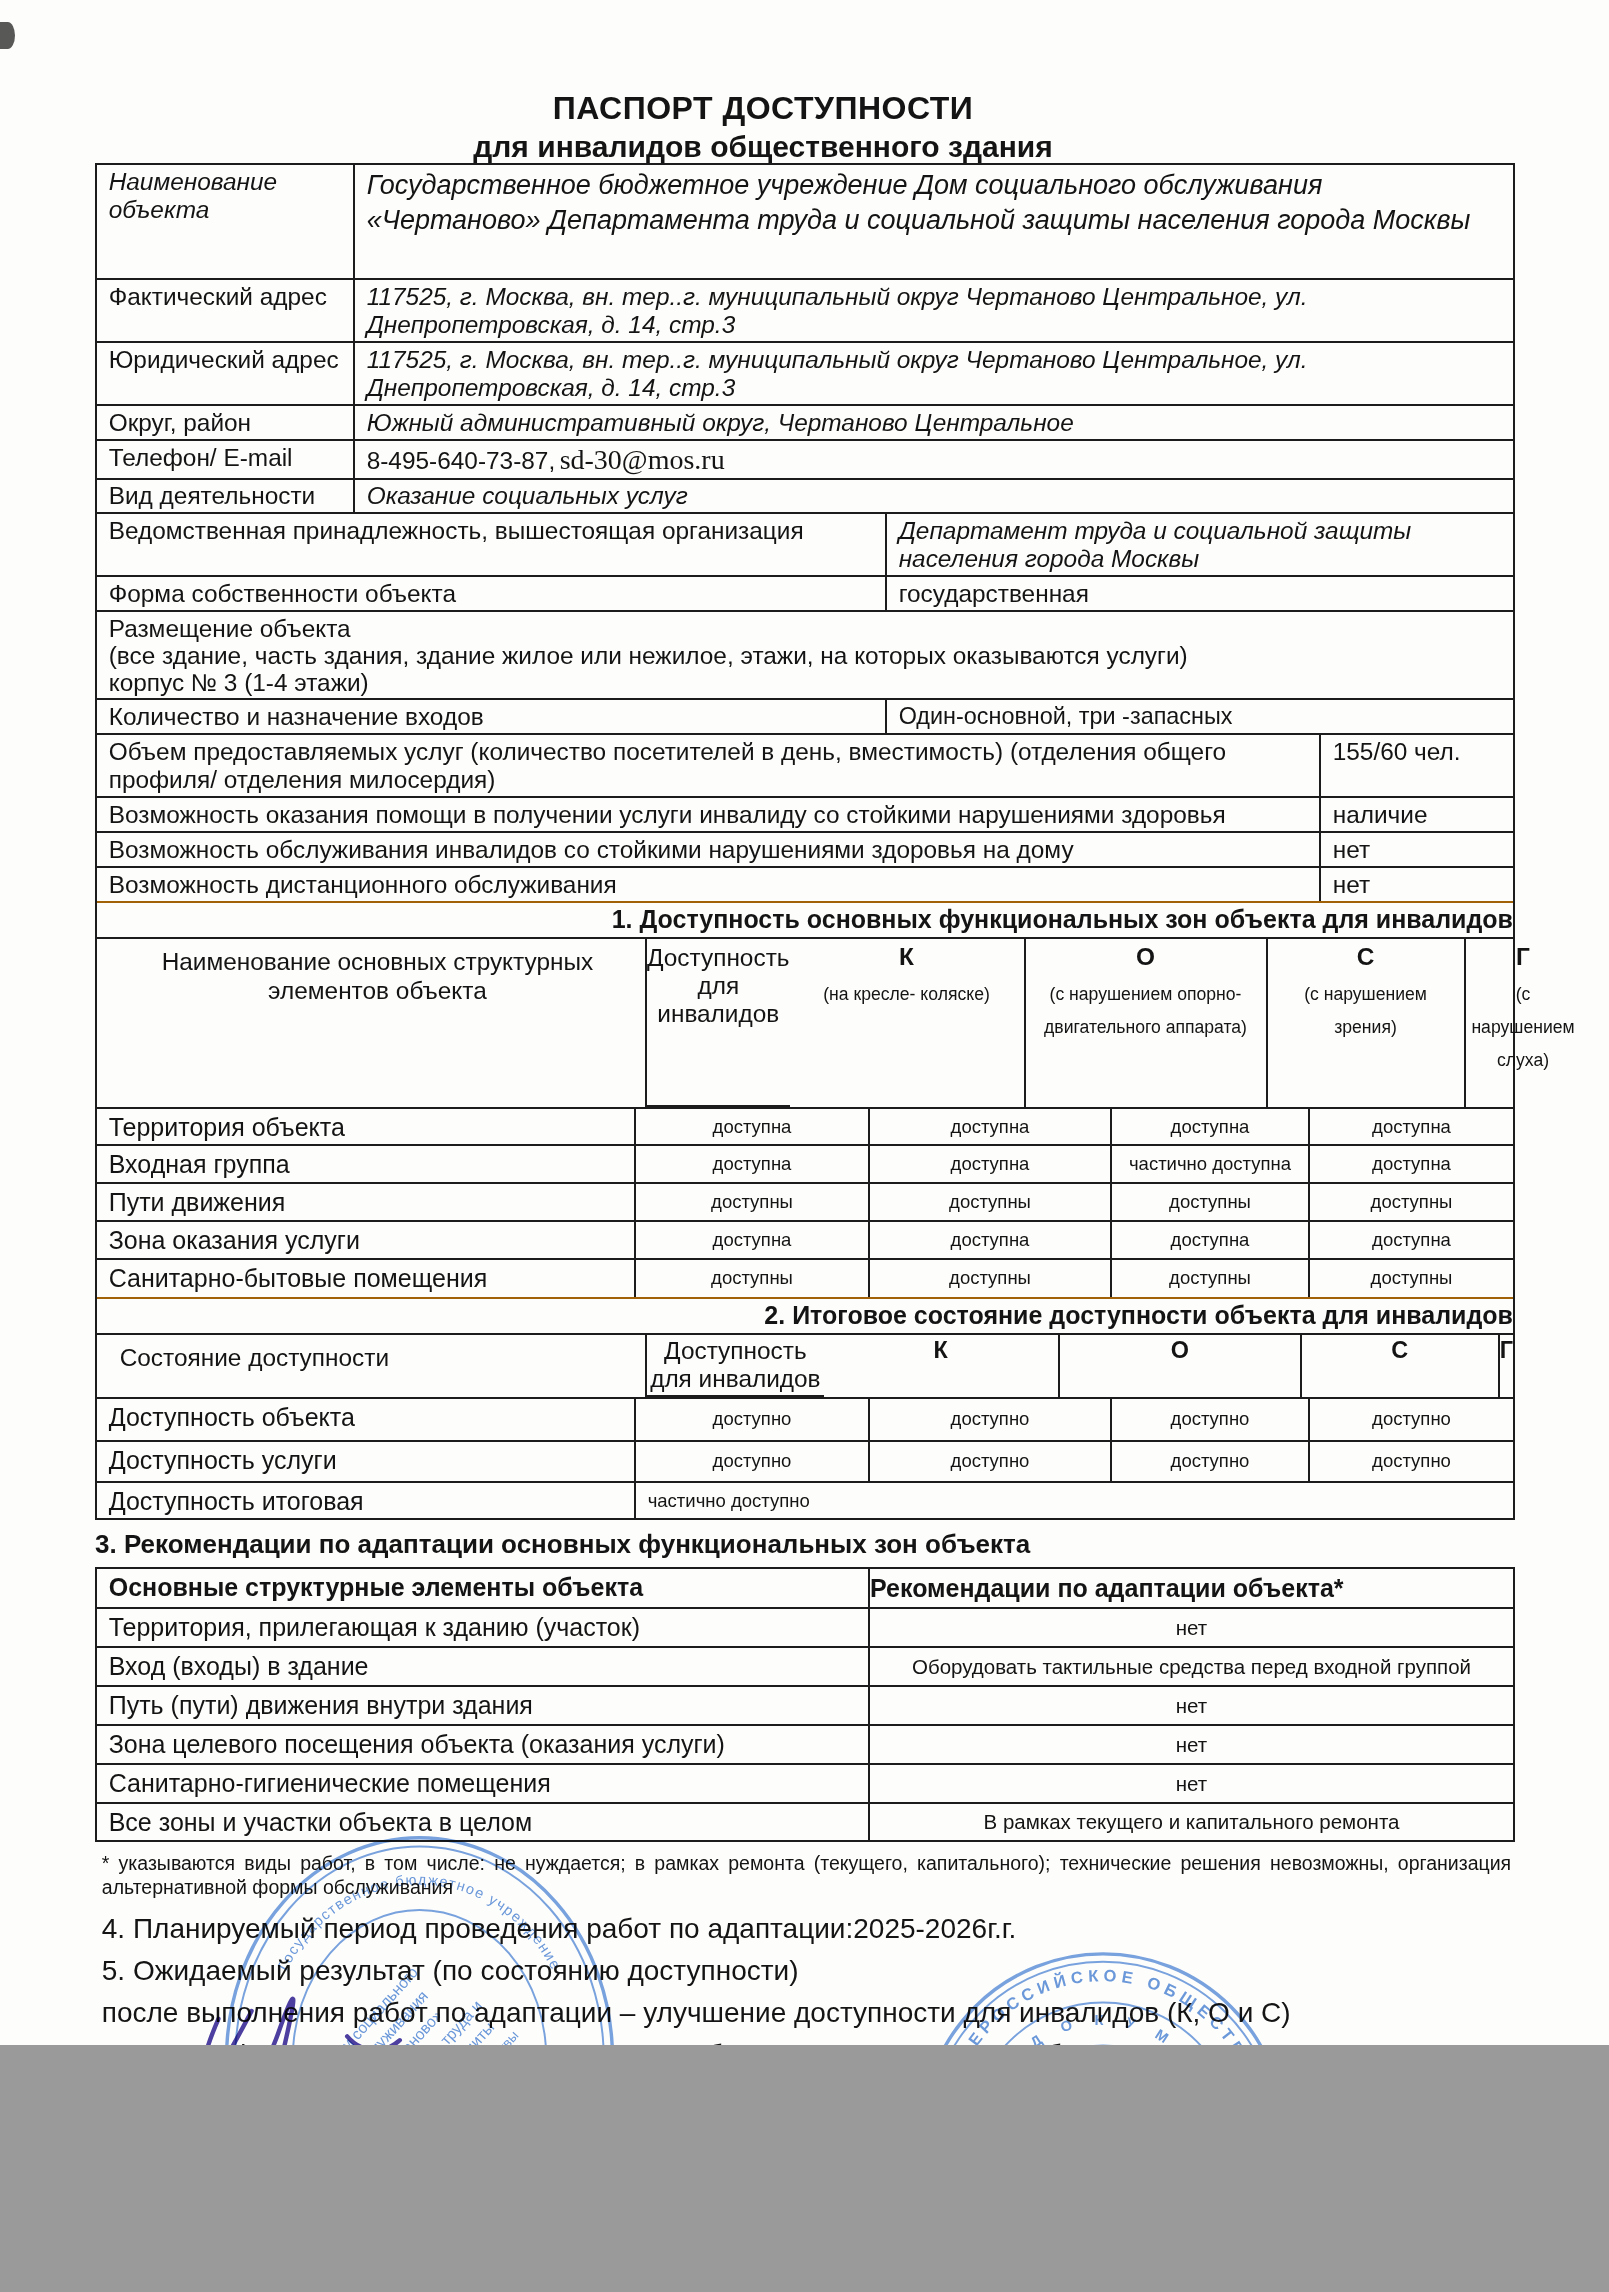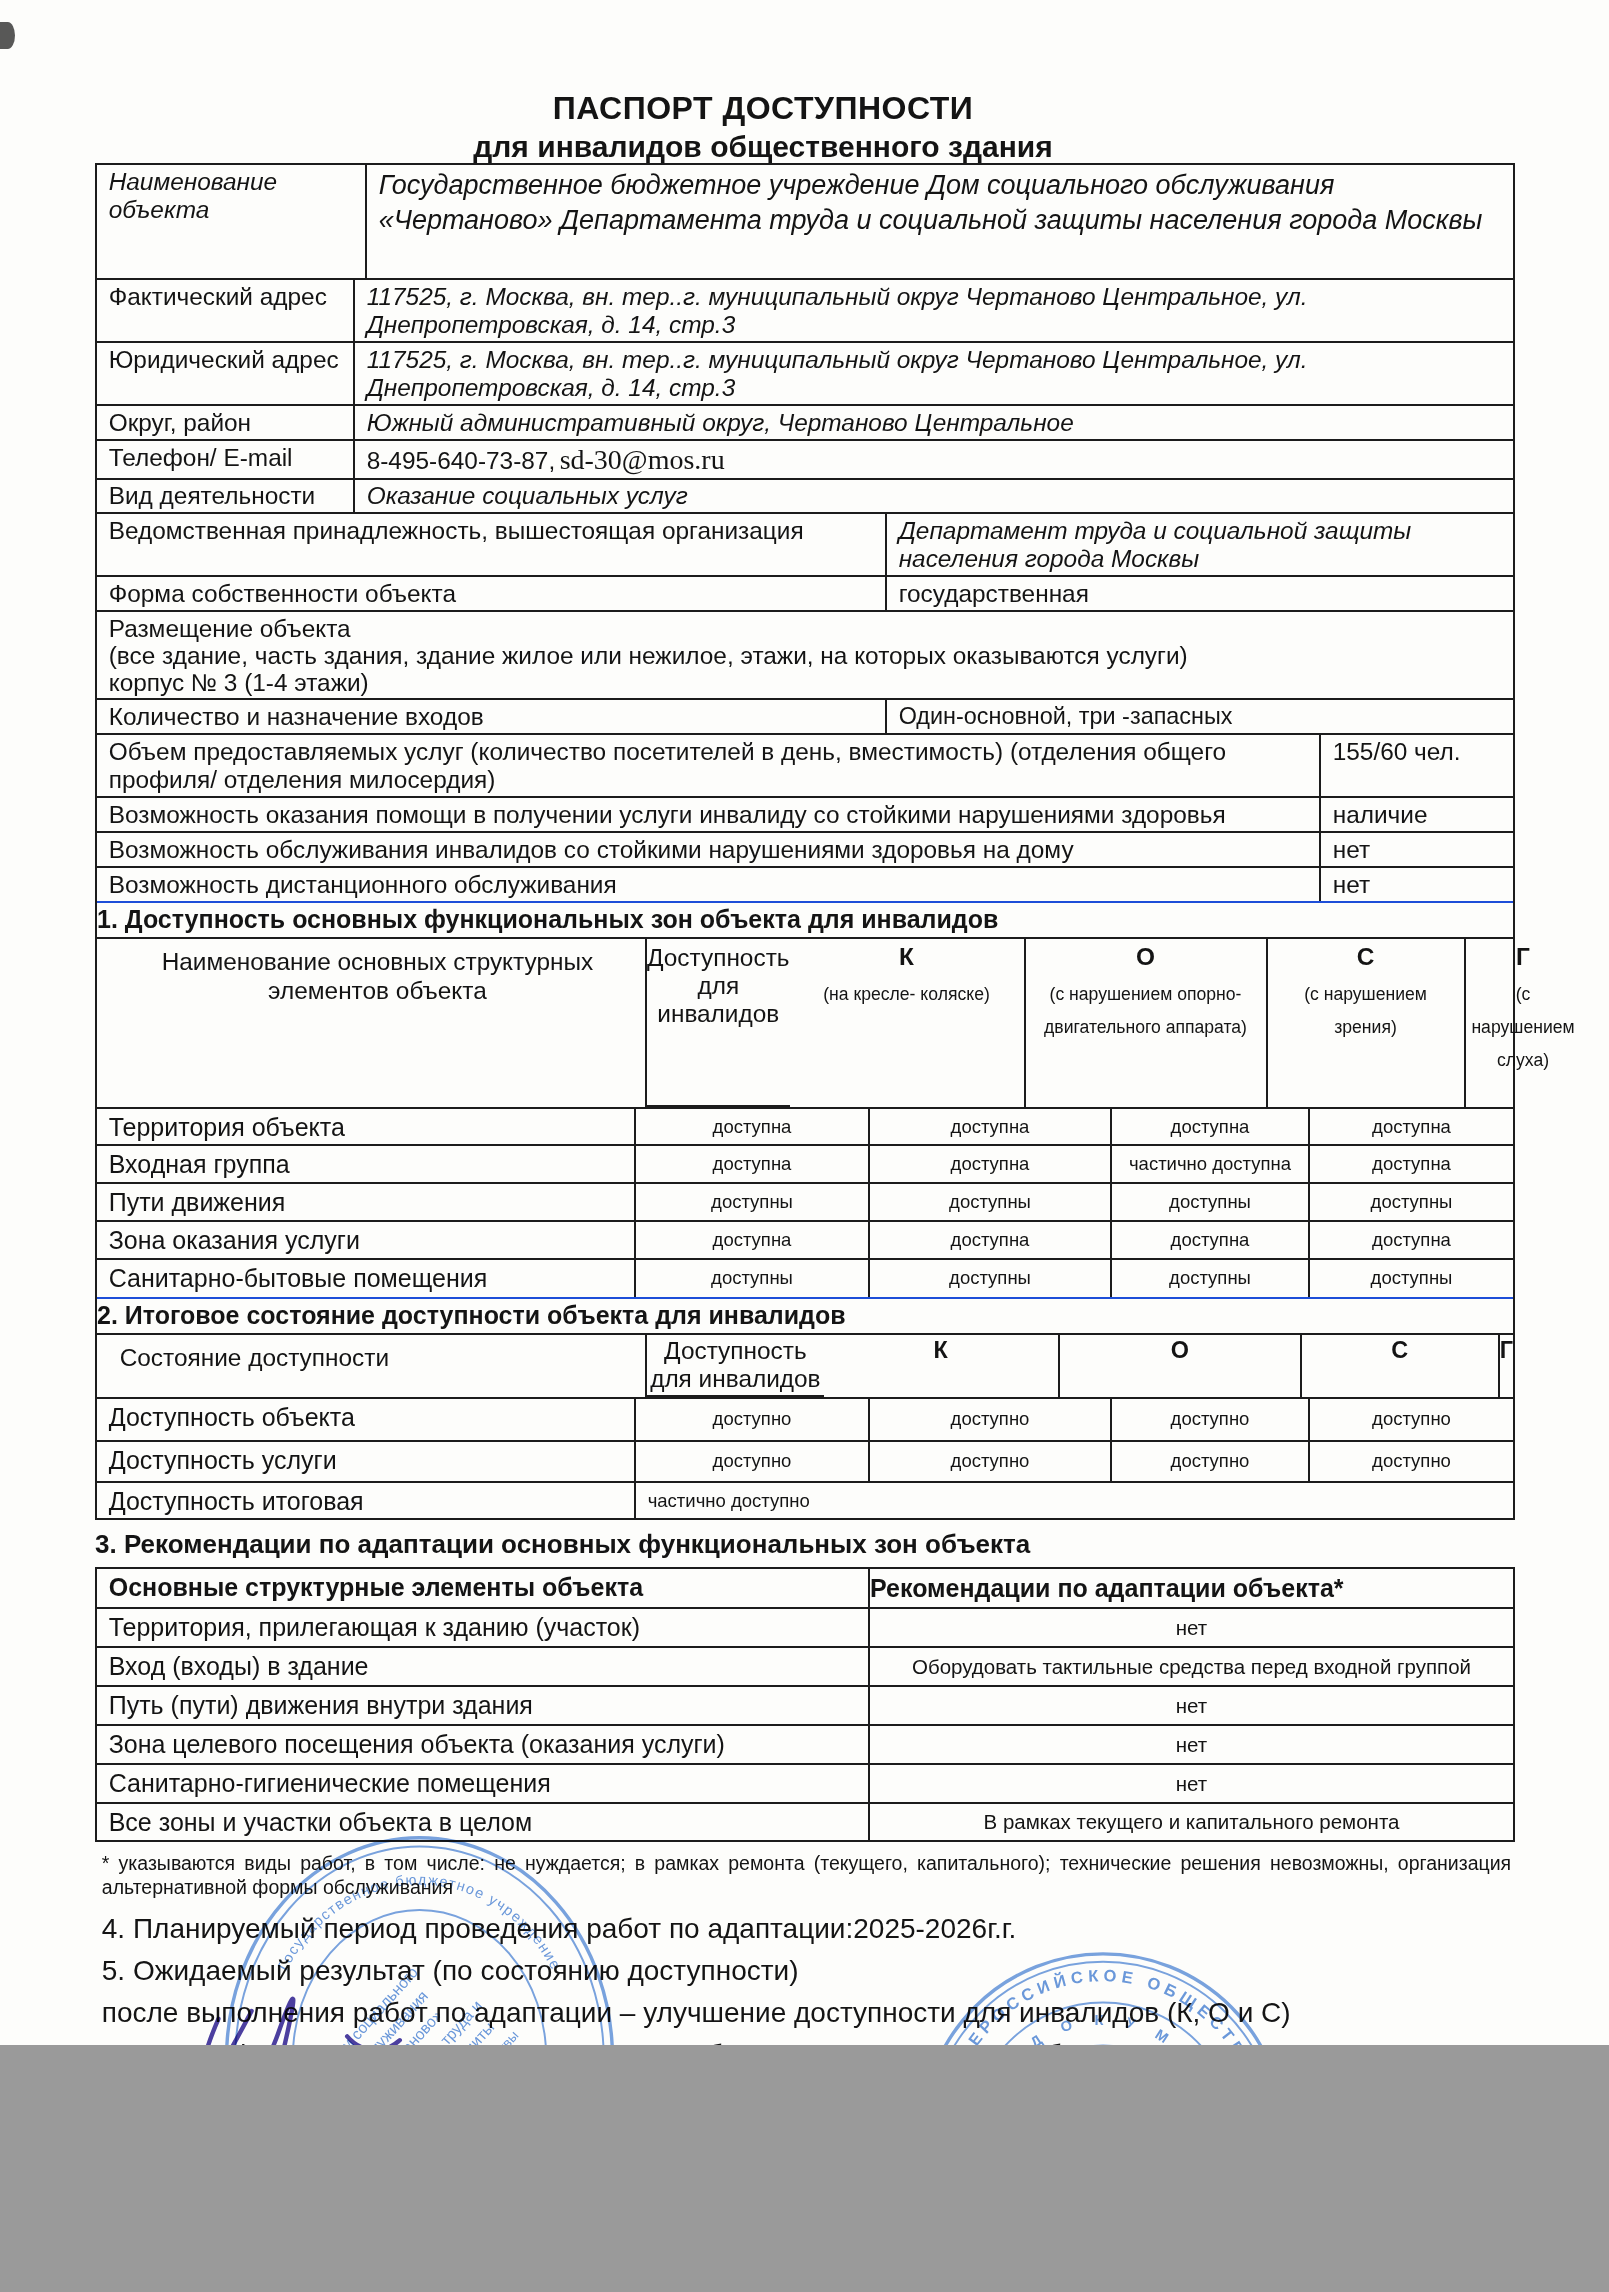--- a/index.html
+++ b/index.html
@@ -18,29 +18,29 @@
   .r{display:flex;border-top:2px solid #1c1c1c;}
   .r:first-child{border-top:none;}
   .cell{padding:2.9px 9.8px 2px 11.7px;}
   .vcell{border-left:2px solid #1c1c1c;flex:1;}
   .wA{width:256px;flex:none;}
   .wB{width:788px;flex:none;}
   .wC{width:1222px;flex:none;}
   .lbl{font-size:24.4px;}
   .it{font-style:italic;}
   .val{font-size:24.4px;}
-  .h118{min-height:113px;gap:12px;} .h60{min-height:57px;} .h35{min-height:33px;} .h38{min-height:37px;}
+  .h118{min-height:113px;} .h60{min-height:57px;} .h35{min-height:33px;} .h38{min-height:37px;}
   .h32{min-height:31px;} .h57{min-height:55px;} .h36{min-height:35px;} .h85{min-height:82px;}
   .h30{min-height:29px;} .h33{min-height:32px;} .h34{min-height:33px;}
   .bigval{font-size:27px;line-height:35px;}
   .phone{font-size:24.4px;}
   .email{font-family:"Liberation Serif",serif;font-size:28px;}
   .placement div{line-height:27px;font-size:24.4px;}
 
-  .sec-title{border-top:2px solid #1d4ed8;text-align:left;font-weight:bold;font-size:25px;
+  .sec-title{border-top:2px solid #a16207;text-align:right;font-weight:bold;font-size:25px;
              padding:2px 0 2.9px 0;}
 
   
   .c1w{width:537px;flex:none;}
   .shead .c1w{display:flex;align-items:flex-start;justify-content:center;text-align:center;
               font-size:24.4px;padding-top:8px;line-height:29px;margin-left:11px;}
   .sright{flex:1;display:flex;flex-direction:row;border-left:2px solid #1c1c1c;}
   .ghead{text-align:center;font-size:24.4px;padding:4.9px 0 3.9px 0;border-bottom:2px solid #1c1c1c;}
   .codes{display:flex;flex:1;}
   .kc{text-align:center;padding-top:3.9px;}

